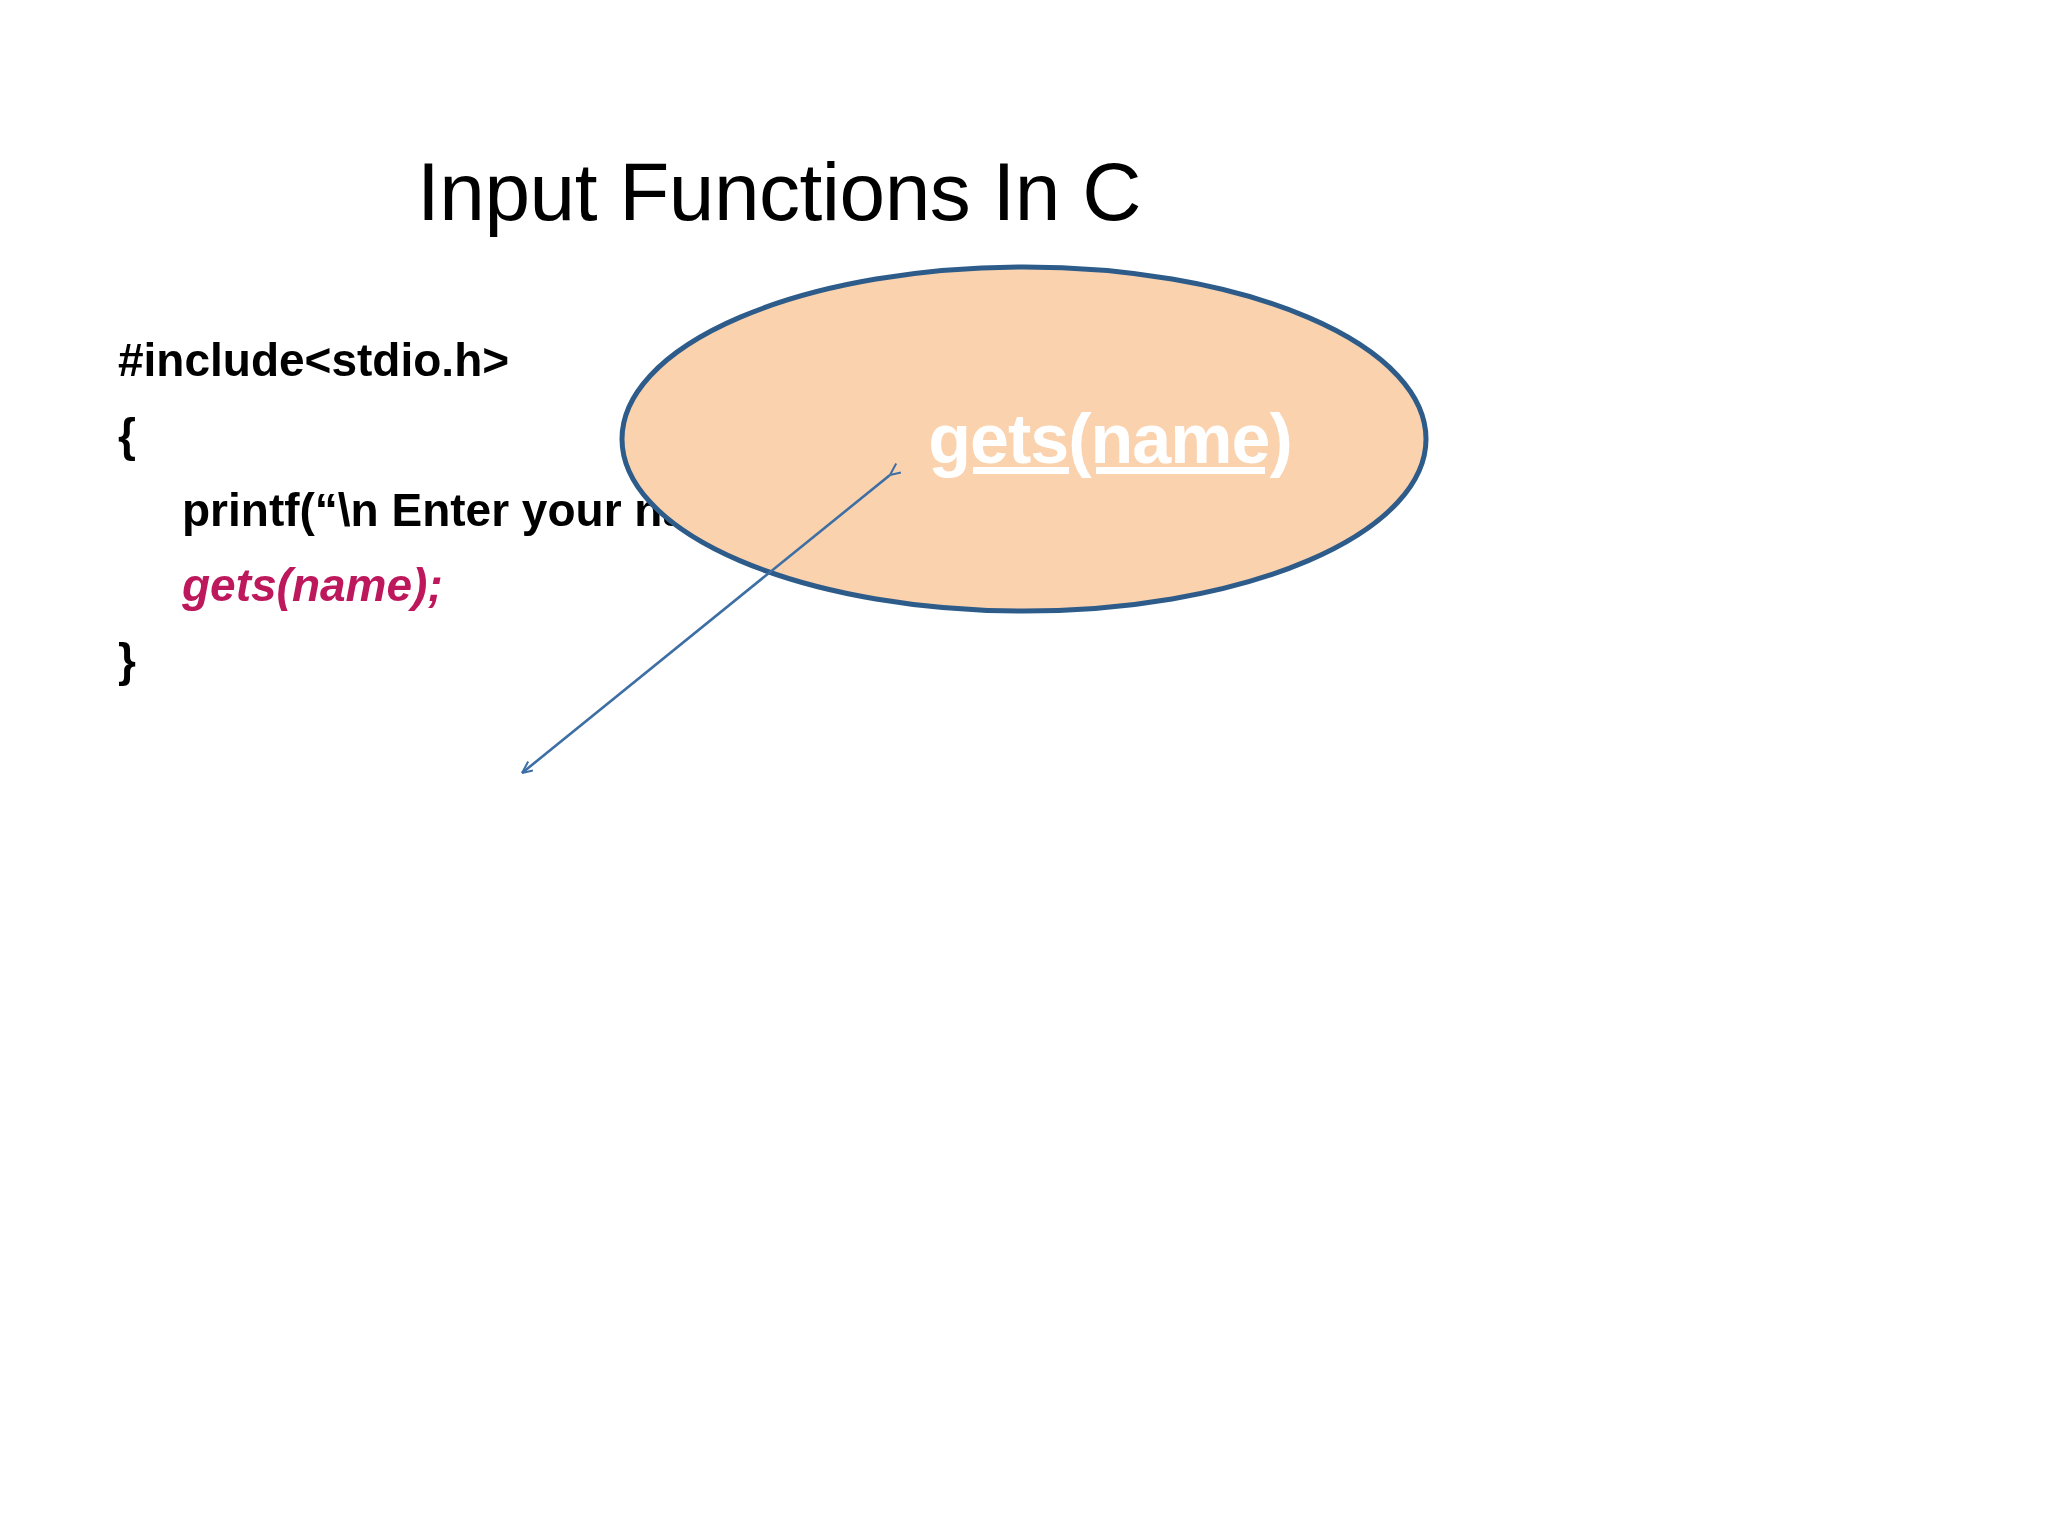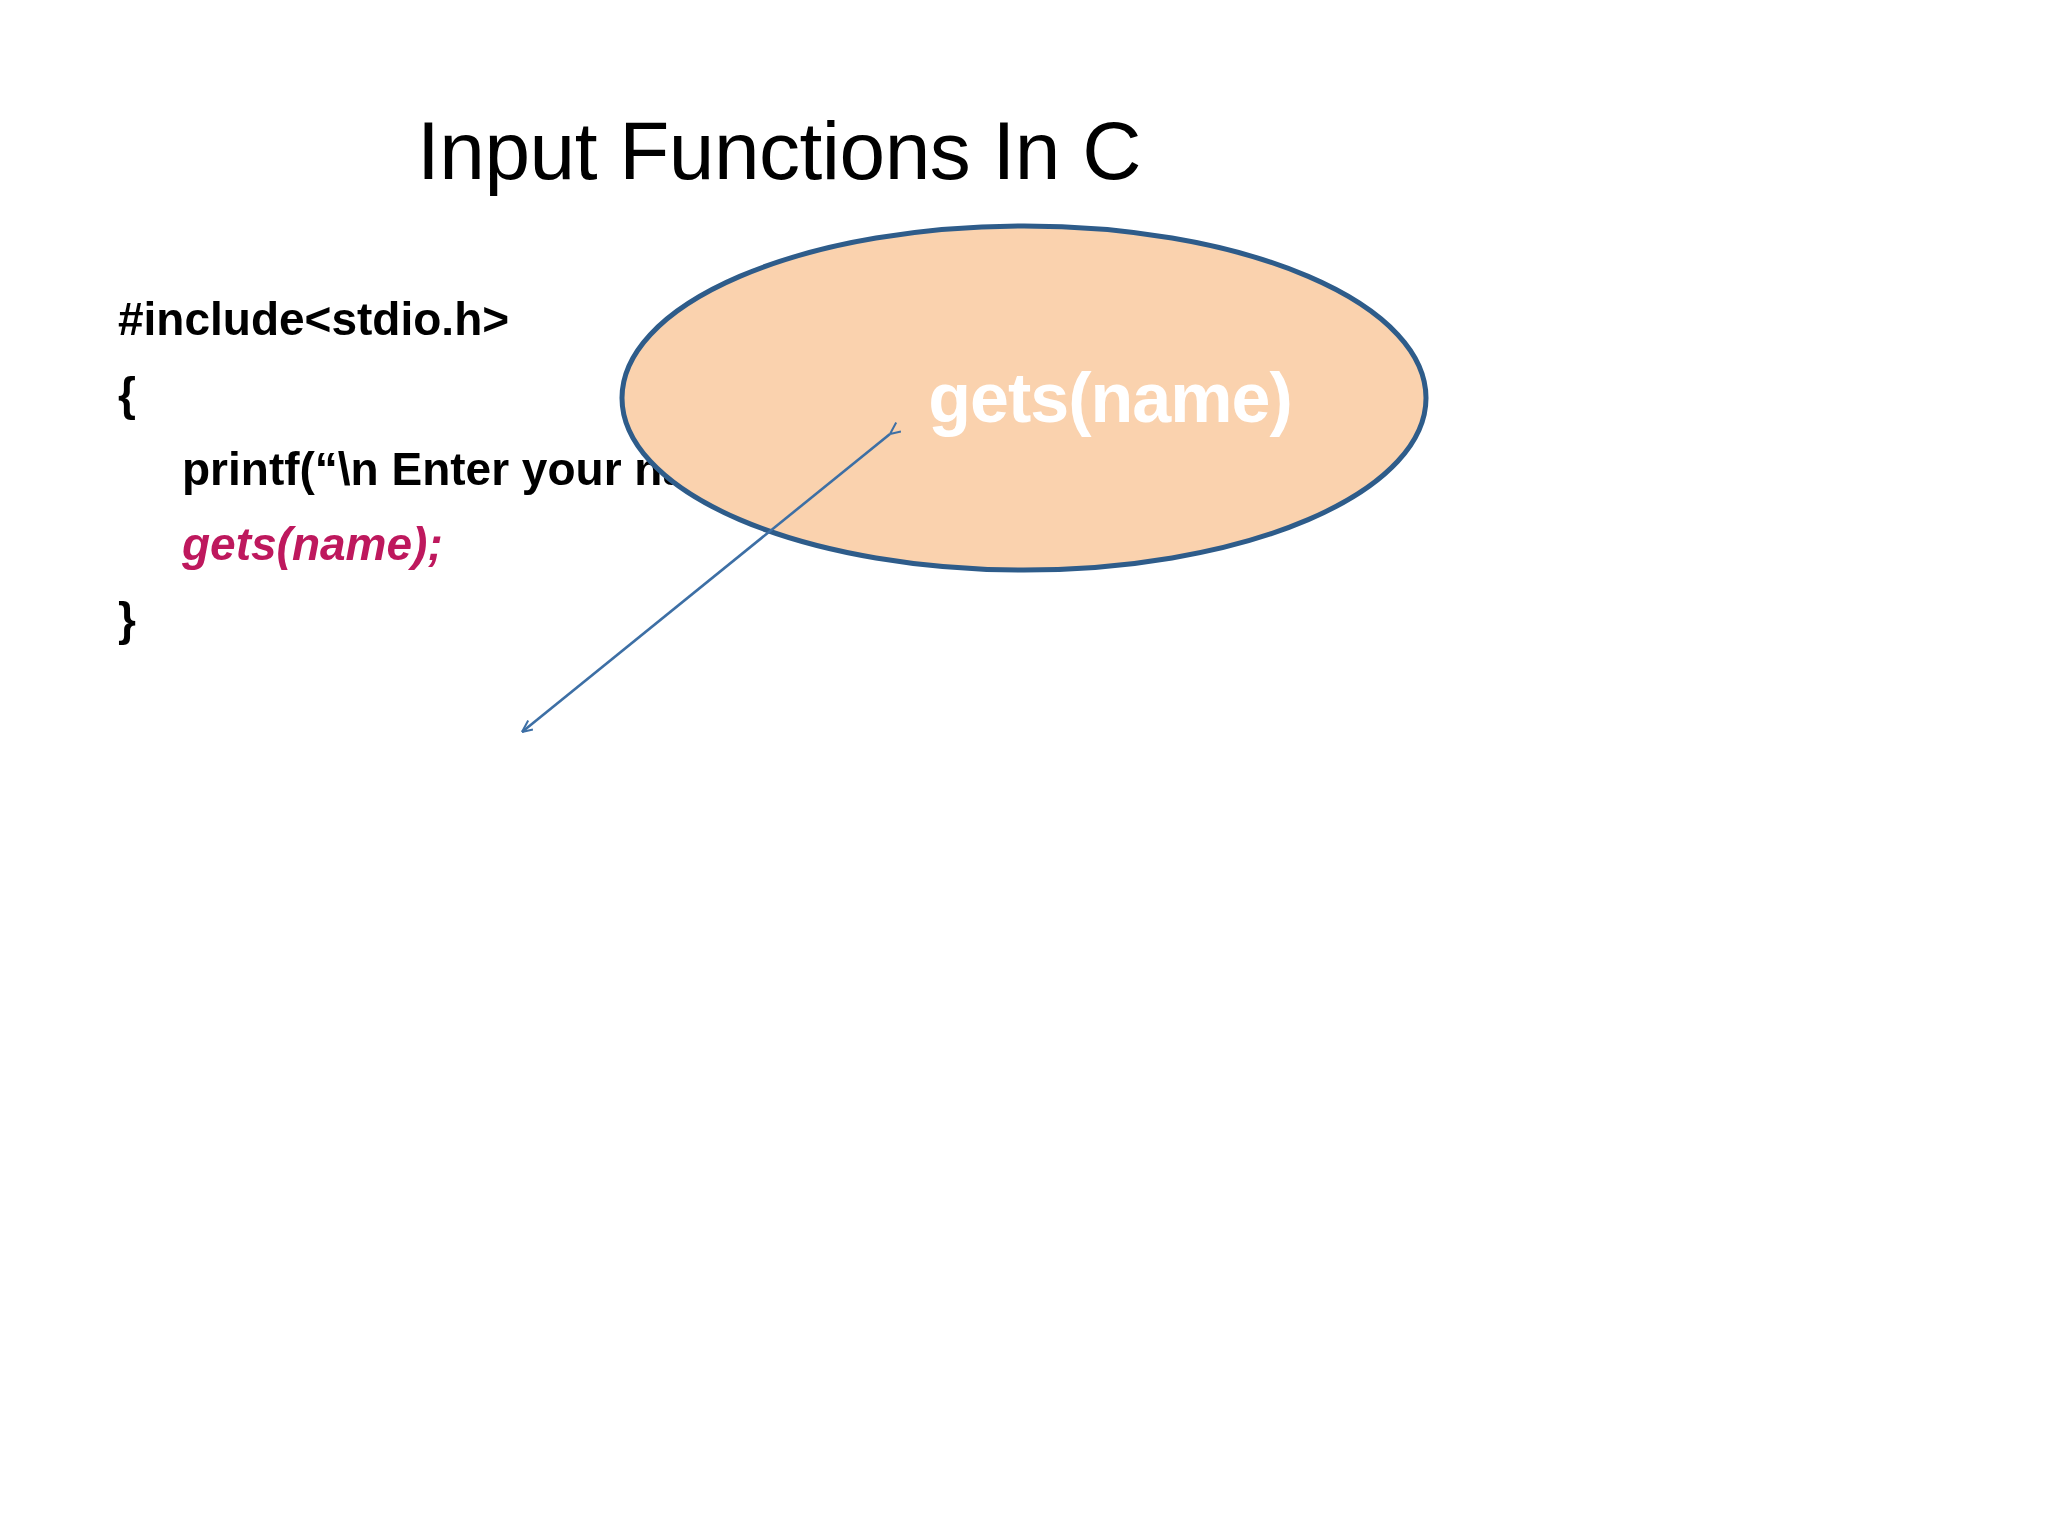--- a/index.html
+++ b/index.html
@@ -13,20 +13,21 @@
     position: relative;
     overflow: hidden;
     font-family: "Liberation Sans", "DejaVu Sans", sans-serif;
     -webkit-font-smoothing: antialiased;
   }
 
   .slide {
     position: absolute;
     inset: 0;
     background: #ffffff;
+    margin-top: 41px;
   }
 
   
   .slide-title {
     position: absolute;
     left: 0;
     top: 108px;
     width: 2048px;
     text-align: center;
     font-size: 82px;
@@ -83,20 +84,21 @@
     display: flex;
     align-items: center;
     justify-content: center;
     font-size: 70px;
     font-weight: 700;
     color: #FFFFFF;
     letter-spacing: -1px;
     white-space: pre;
     padding-left: 172px;
     box-sizing: border-box;
+    text-decoration: underline;
   }
 
   
   .connector {
     position: absolute;
     left: 480px;
     top: 400px;
     width: 460px;
     height: 370px;
     pointer-events: none;

